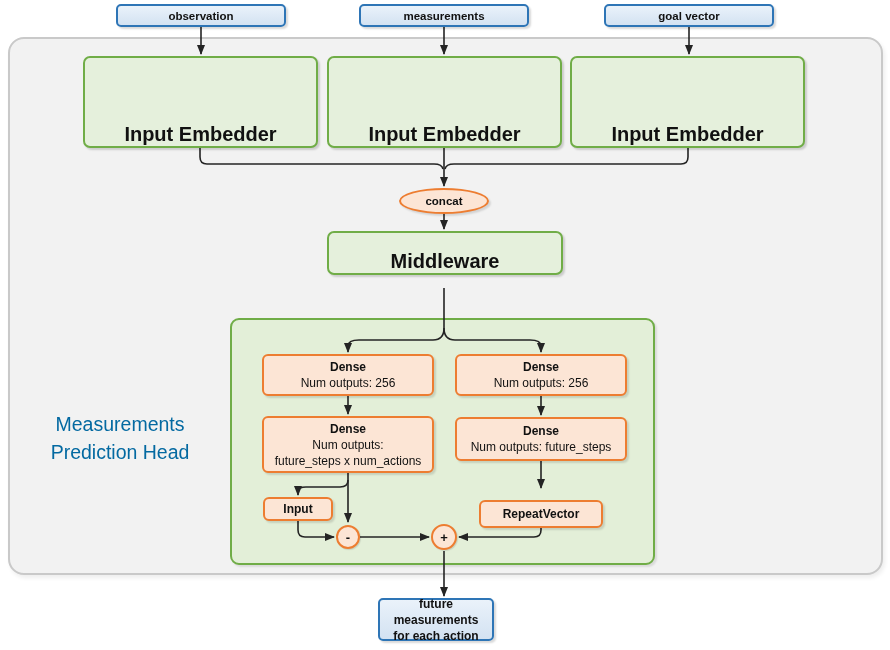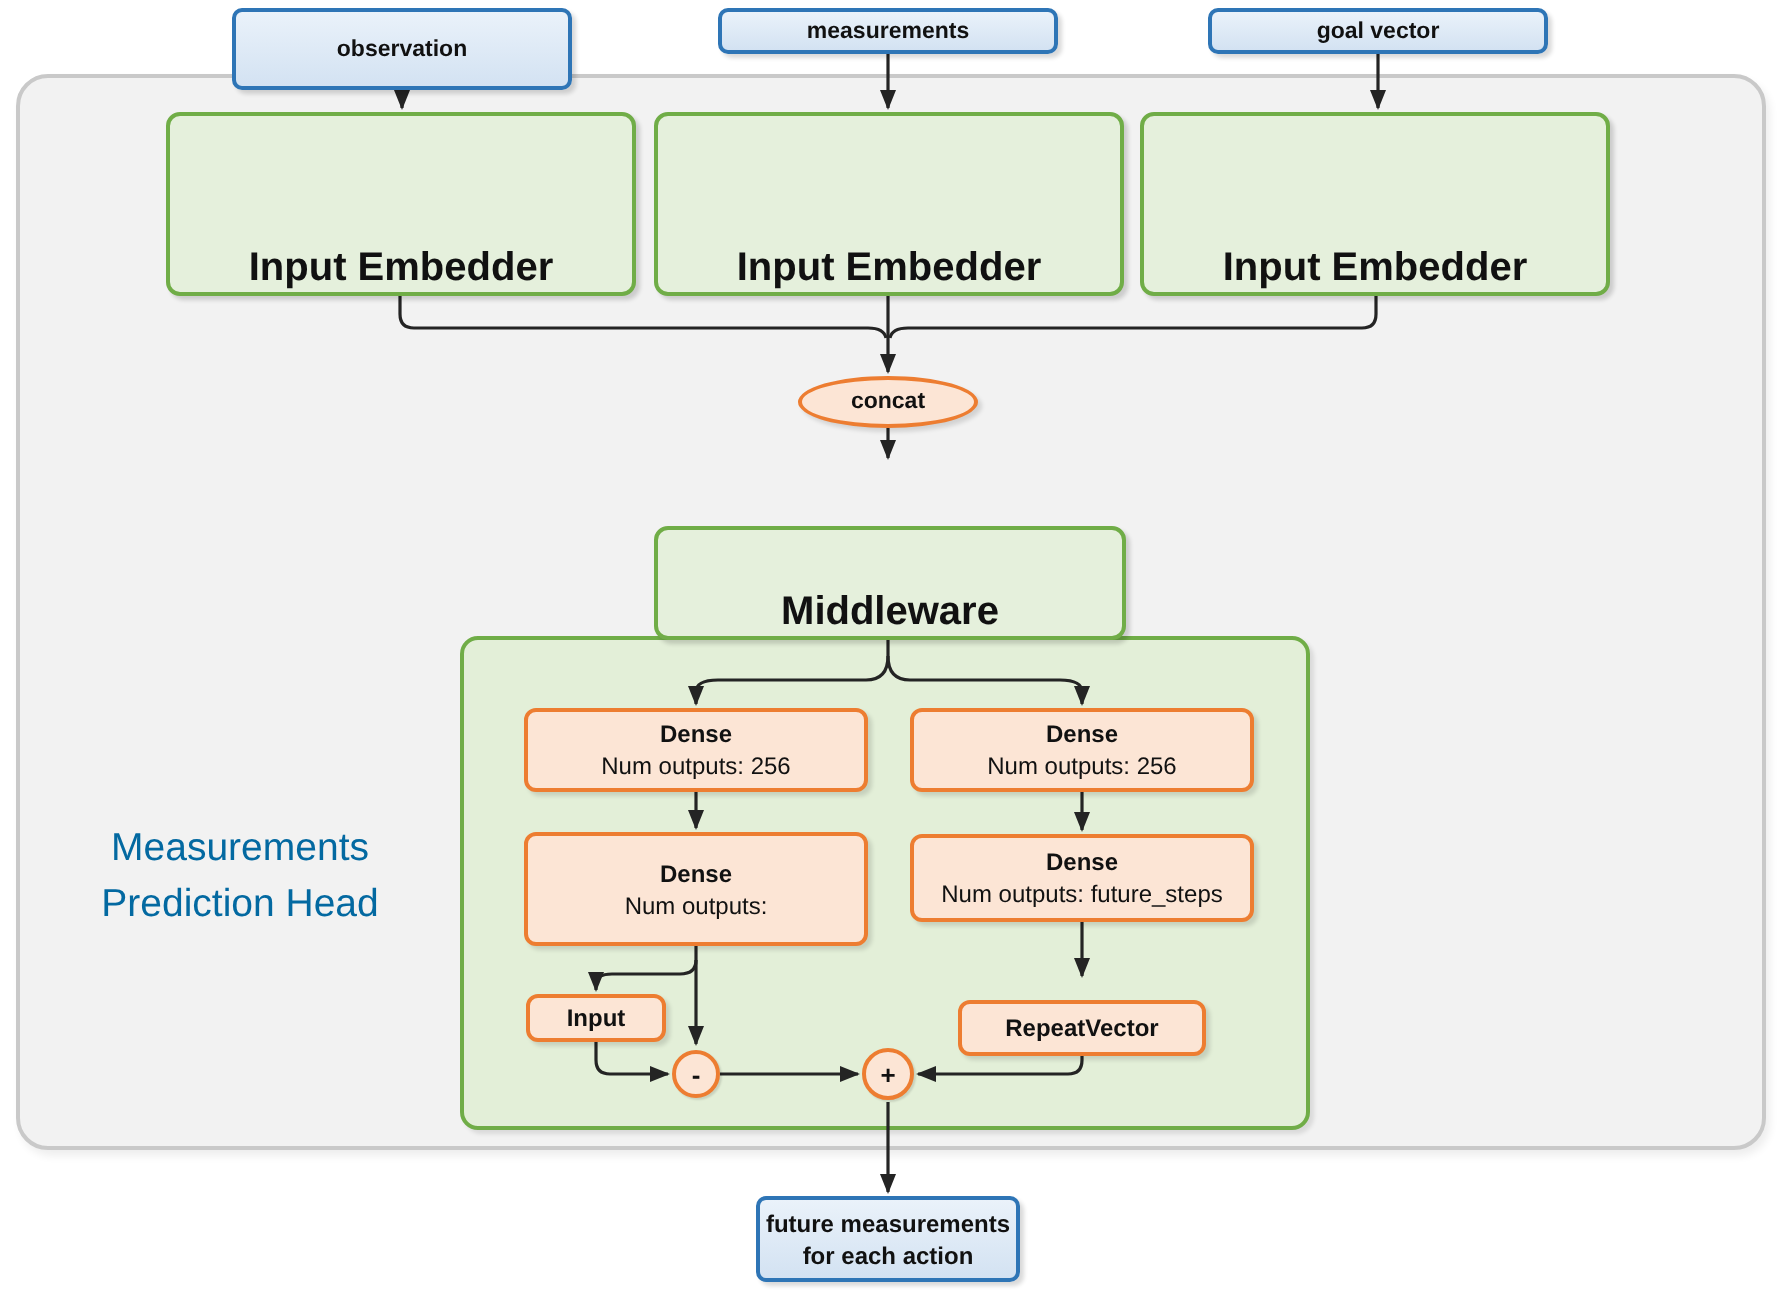--- a/index.html
+++ b/index.html
@@ -80,21 +80,21 @@
     <path d="M348,473 V522" marker-end="url(#arr)"></path>
     <path d="M348,480 Q348,487 340,487 H306 Q298,487 298,492 V495" marker-end="url(#arr)"></path>
     <path d="M298,521 V530 Q298,537 305,537 H334" marker-end="url(#arr)"></path>
     <path d="M360,537 H429" marker-end="url(#arr)"></path>
     <path d="M541,461 V488" marker-end="url(#arr)"></path>
     <path d="M541,514 V530 Q541,537 534,537 H459" marker-end="url(#arr)"></path>
     <path d="M444,551 V596" marker-end="url(#arr)"></path>
   </g>
 </svg>
 
-<div class="node blue lbl-sm" style="left:116px;top:4px;width:170px;height:41px;justify-content:center;">
+<div class="node blue lbl-sm" style="left:116px;top:4px;width:170px;height:23px;justify-content:center;">
   <span>observation</span>
 </div>
 <div class="node blue lbl-sm" style="left:359px;top:4px;width:170px;height:23px;text-align:right;">
   <span>measurements</span>
 </div>
 <div class="node blue lbl-sm" style="left:604px;top:4px;width:170px;height:23px;">
   <span>goal vector</span>
 </div>
 
 <div class="node green lbl-lg" style="left:83px;top:56px;width:235px;height:92px;">
@@ -104,33 +104,34 @@
   <span>Input Embedder</span>
 </div>
 <div class="node green lbl-lg" style="left:570px;top:56px;width:235px;height:92px;">
   <span>Input Embedder</span>
 </div>
 
 <div class="node orange lbl-sm" style="left:399px;top:188px;width:90px;height:26px;border-radius:50%;">
   <span>concat</span>
 </div>
 
-<div class="node green lbl-lg" style="left:327px;top:231px;width:236px;height:57px;margin-top:32px;">
+<div class="node green lbl-lg" style="left:327px;top:231px;width:236px;height:44px;">
   <span>Middleware</span>
 </div>
 
 <div class="head-title">Measurements Prediction Head</div>
 
 <div class="node orange" style="left:262px;top:354px;width:172px;height:42px;">
   <div class="t1">Dense</div>
   <div class="t2">Num outputs: 256</div>
 </div>
 <div class="node orange" style="left:262px;top:416px;width:172px;height:57px;">
   <div class="t1">Dense</div>
   <div class="t2">Num outputs:</div>
+  <div class="t2">future_steps x num_actions</div>
 </div>
 <div class="node orange t1" style="left:263px;top:497px;width:70px;height:24px;">
   <span>Input</span>
 </div>
 <div class="node op" style="left:336px;top:525px;width:24px;height:24px;">
   <span>-</span>
 </div>
 
 <div class="node orange" style="left:455px;top:354px;width:172px;height:42px;">
   <div class="t1">Dense</div>
@@ -140,16 +141,16 @@
   <div class="t1">Dense</div>
   <div class="t2">Num outputs: future_steps</div>
 </div>
 <div class="node orange t1" style="left:479px;top:500px;width:124px;height:28px;">
   <span>RepeatVector</span>
 </div>
 <div class="node op" style="left:431px;top:524px;width:26px;height:26px;">
   <span>+</span>
 </div>
 
-<div class="node blue blue-out out-lines" style="left:378px;top:598px;width:132px;height:43px;">
+<div class="node blue blue-out out-lines" style="left:378px;top:598px;width:116px;height:43px;">
   <div>future measurements</div>
   <div>for each action</div>
 </div>
 
 </body></html>

